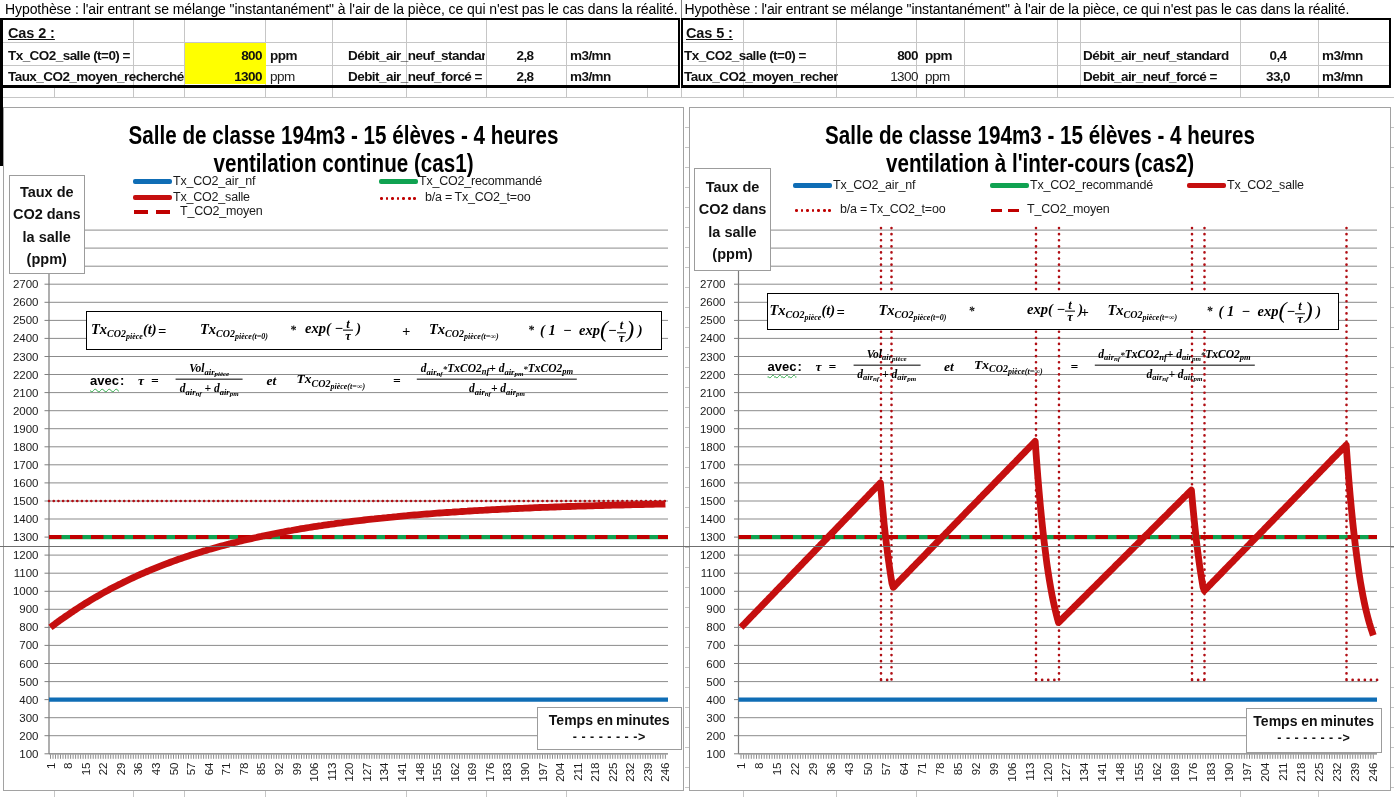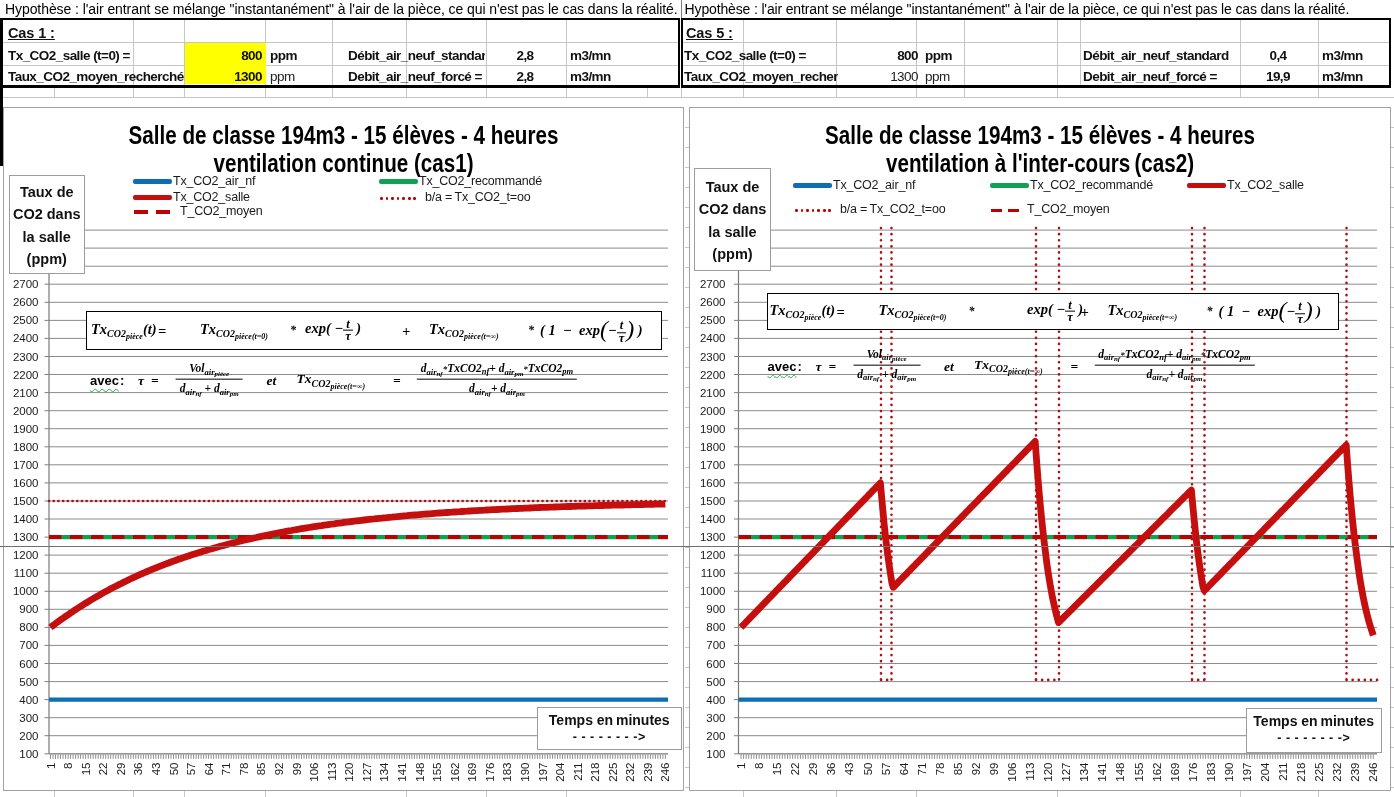--- a/index.html
+++ b/index.html
@@ -40,21 +40,21 @@
 <div class="gl" style="left:2px;top:42.4px;width:676px;height:1px"></div>
 <div class="gl" style="left:2px;top:64.8px;width:676px;height:1px"></div>
 <div class="gl" style="left:133px;top:20px;width:1px;height:65px"></div>
 <div class="gl" style="left:184px;top:20px;width:1px;height:65px"></div>
 <div class="gl" style="left:265px;top:20px;width:1px;height:65px"></div>
 <div class="gl" style="left:332px;top:20px;width:1px;height:65px"></div>
 <div class="gl" style="left:406px;top:20px;width:1px;height:65px"></div>
 <div class="gl" style="left:486px;top:20px;width:1px;height:65px"></div>
 <div class="gl" style="left:566px;top:20px;width:1px;height:65px"></div>
 <div class="abs" style="left:184.5px;top:43.4px;width:81px;height:41px;background:#ffff00"></div>
-<div class="tbltxt" style="left:8px;top:24.5px;font-size:14.5px;letter-spacing:-0.1px;text-decoration:underline">Cas 1 :</div>
+<div class="tbltxt" style="left:8px;top:24.5px;font-size:14.5px;letter-spacing:-0.1px;text-decoration:underline">Cas 2 :</div>
 <div class="tbltxt" style="left:8px;top:47.5px">Tx_CO2_salle (t=0) =</div>
 <div class="tbltxt" style="left:184px;top:47.5px;width:78px;text-align:right">800</div>
 <div class="tbltxt" style="left:270px;top:47.5px">ppm</div>
 <div class="abs tbltxt" style="left:348px;top:47.5px;width:137px;overflow:hidden">Débit_air_neuf_standard</div>
 <div class="tbltxt" style="left:505px;top:47.5px;width:40px;text-align:center">2,8</div>
 <div class="tbltxt" style="left:570px;top:47.5px">m3/mn</div>
 <div class="tbltxt" style="left:8px;top:68.5px">Taux_CO2_moyen_recherché</div>
 <div class="tbltxt" style="left:184px;top:68.5px;width:78px;text-align:right">1300</div>
 <div class="tbltxt" style="left:270px;top:68.5px;font-weight:normal;color:#222">ppm</div>
 <div class="abs tbltxt" style="left:348px;top:68.5px;width:137px;overflow:hidden">Debit_air_neuf_forcé =</div>
@@ -76,21 +76,21 @@
 <div class="tbltxt" style="left:684px;top:47.5px">Tx_CO2_salle (t=0) =</div>
 <div class="tbltxt" style="left:840px;top:47.5px;width:78px;text-align:right">800</div>
 <div class="tbltxt" style="left:925px;top:47.5px">ppm</div>
 <div class="tbltxt" style="left:1083px;top:47.5px">Débit_air_neuf_standard</div>
 <div class="tbltxt" style="left:1258px;top:47.5px;width:40px;text-align:center">0,4</div>
 <div class="tbltxt" style="left:1322px;top:47.5px">m3/mn</div>
 <div class="abs tbltxt" style="left:684px;top:68.5px;width:154px;overflow:hidden">Taux_CO2_moyen_recherché</div>
 <div class="tbltxt" style="left:840px;top:68.5px;width:78px;text-align:right;font-weight:normal;color:#222">1300</div>
 <div class="tbltxt" style="left:925px;top:68.5px;font-weight:normal;color:#222">ppm</div>
 <div class="tbltxt" style="left:1083px;top:68.5px">Debit_air_neuf_forcé =</div>
-<div class="tbltxt" style="left:1258px;top:68.5px;width:40px;text-align:center">19,9</div>
+<div class="tbltxt" style="left:1258px;top:68.5px;width:40px;text-align:center">33,0</div>
 <div class="tbltxt" style="left:1322px;top:68.5px">m3/mn</div>
 
 <div class="gl" style="left:54px;top:88px;width:1px;height:9px"></div>
 <div class="gl" style="left:133px;top:88px;width:1px;height:9px"></div>
 <div class="gl" style="left:184px;top:88px;width:1px;height:9px"></div>
 <div class="gl" style="left:265px;top:88px;width:1px;height:9px"></div>
 <div class="gl" style="left:332px;top:88px;width:1px;height:9px"></div>
 <div class="gl" style="left:406px;top:88px;width:1px;height:9px"></div>
 <div class="gl" style="left:486px;top:88px;width:1px;height:9px"></div>
 <div class="gl" style="left:566px;top:88px;width:1px;height:9px"></div>

